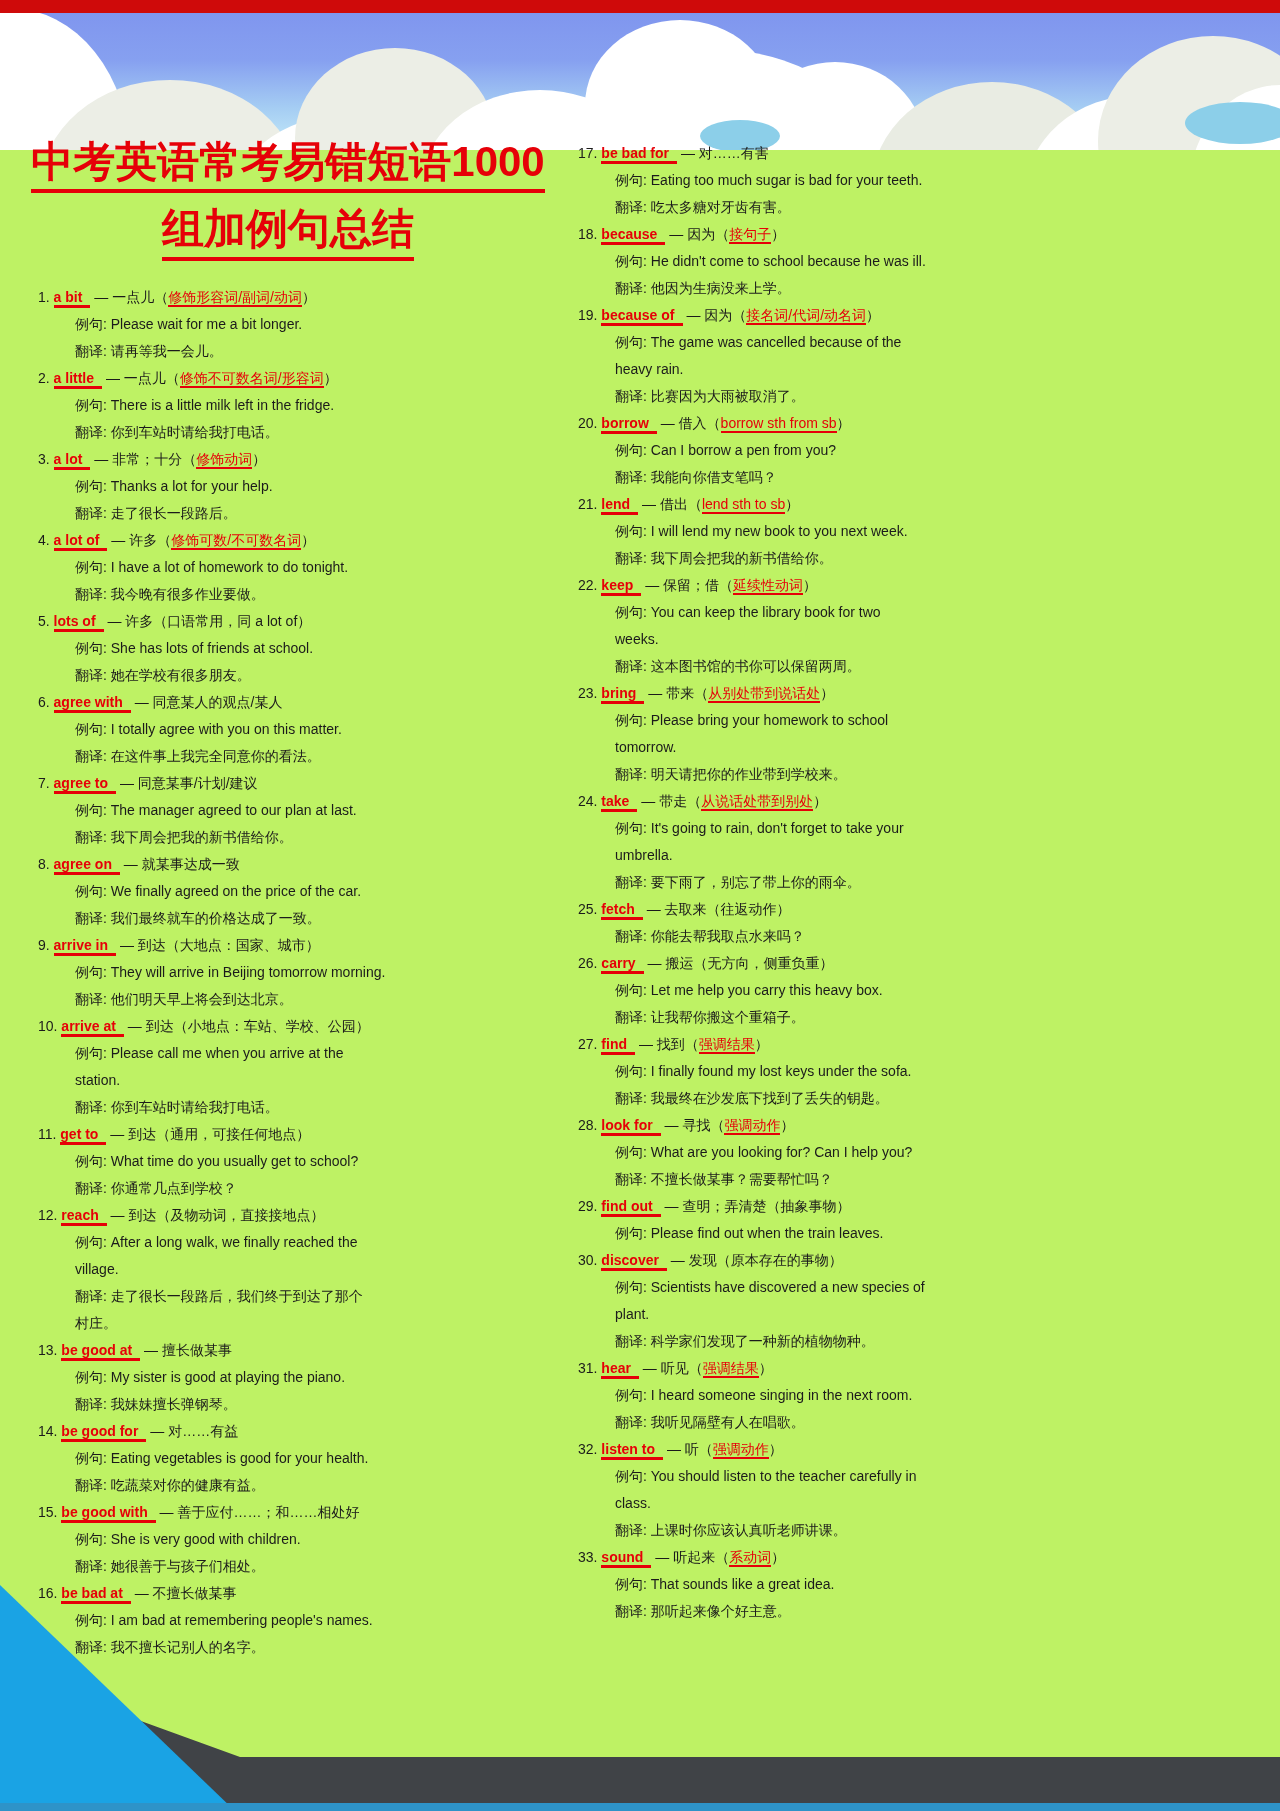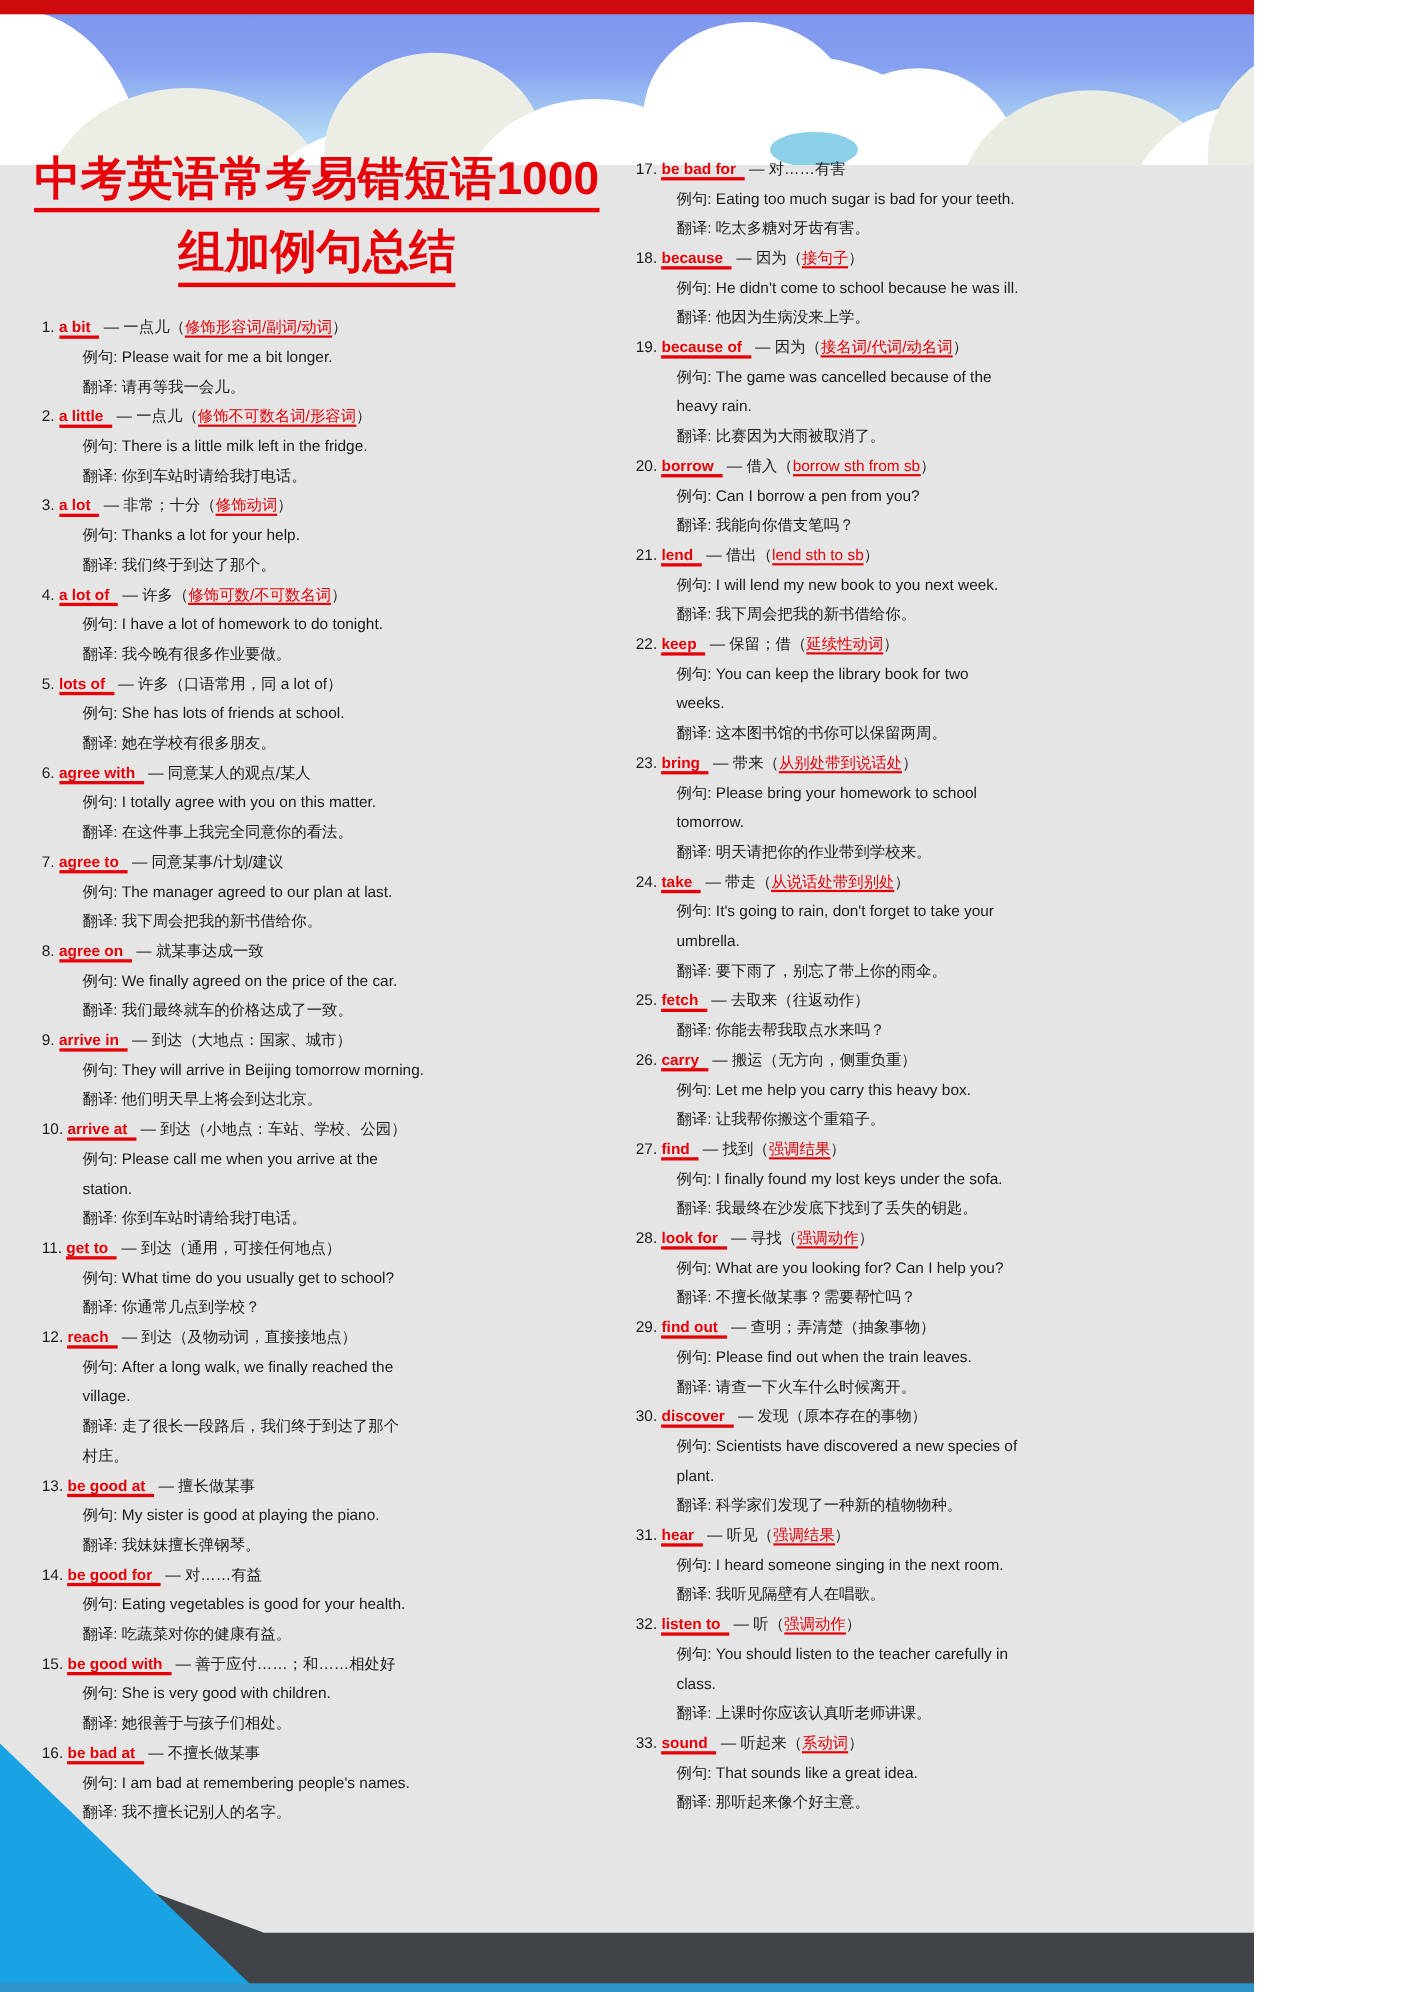--- a/index.html
+++ b/index.html
@@ -1,16 +1,16 @@
 <!DOCTYPE html>
 <html><head>
 <meta charset="utf-8">
 <style>
   html,body{margin:0;padding:0;background:#ffffff;}
-  #page{position:relative;width:1140px;height:1811px;background:#e5e5e5;overflow:hidden;
+  #page{position:relative;width:1280px;height:1811px;background:#bef264;overflow:hidden;
         font-family:"Liberation Sans","DejaVu Sans",sans-serif;color:#1b1b1b;}
   
   .topbar{position:absolute;left:0;top:0;width:1280px;height:13px;background:#cf0a0a;z-index:6;}
   .sky{position:absolute;left:0;top:0;width:1280px;height:150px;overflow:hidden;z-index:1;
        background:linear-gradient(180deg,#7e93ee 0%,#86a0f0 40%,#a5cdf3 72%,#c6ecf9 100%);}
   .cloud{position:absolute;border-radius:50%;}
   
   .title-wrap{position:absolute;left:28px;top:138px;width:520px;text-align:center;z-index:3;}
   .title-line{display:inline-block;font-size:42px;font-weight:bold;color:#e60008;
               border-bottom:4px solid #e60008;padding-bottom:3px;margin-bottom:12px;line-height:1.15;}
@@ -65,21 +65,21 @@
         <div class="sub">翻译: 请再等我一会儿。</div>
       </div>
       <div>
         <div class="head"><span class="num">2. </span><span class="phrase">a little</span><span class="dash"> — </span><span class="knote">一点儿（</span><span class="rnote">修饰不可数名词/形容词</span><span class="knote">）</span></div>
         <div class="sub">例句: There is a little milk left in the fridge.</div>
         <div class="sub">翻译: 你到车站时请给我打电话。</div>
       </div>
       <div>
         <div class="head"><span class="num">3. </span><span class="phrase">a lot</span><span class="dash"> — </span><span class="knote">非常；十分（</span><span class="rnote">修饰动词</span><span class="knote">）</span></div>
         <div class="sub">例句: Thanks a lot for your help.</div>
-        <div class="sub">翻译: 我们终于到达了那个。</div>
+        <div class="sub">翻译: 走了很长一段路后。</div>
       </div>
       <div>
         <div class="head"><span class="num">4. </span><span class="phrase">a lot of</span><span class="dash"> — </span><span class="knote">许多（</span><span class="rnote">修饰可数/不可数名词</span><span class="knote">）</span></div>
         <div class="sub">例句: I have a lot of homework to do tonight.</div>
         <div class="sub">翻译: 我今晚有很多作业要做。</div>
       </div>
       <div>
         <div class="head"><span class="num">5. </span><span class="phrase">lots of</span><span class="dash"> — </span><span class="knote">许多（口语常用，同 a lot of）</span></div>
         <div class="sub">例句: She has lots of friends at school.</div>
         <div class="sub">翻译: 她在学校有很多朋友。</div>
@@ -203,21 +203,20 @@
         <div class="sub">翻译: 我最终在沙发底下找到了丢失的钥匙。</div>
       </div>
       <div>
         <div class="head"><span class="num">28. </span><span class="phrase">look for</span><span class="dash"> — </span><span class="knote">寻找（</span><span class="rnote">强调动作</span><span class="knote">）</span></div>
         <div class="sub">例句: What are you looking for? Can I help you?</div>
         <div class="sub">翻译: 不擅长做某事？需要帮忙吗？</div>
       </div>
       <div>
         <div class="head"><span class="num">29. </span><span class="phrase">find out</span><span class="dash"> — </span><span class="knote">查明；弄清楚（抽象事物）</span></div>
         <div class="sub">例句: Please find out when the train leaves.</div>
-        <div class="sub">翻译: 请查一下火车什么时候离开。</div>
       </div>
       <div>
         <div class="head"><span class="num">30. </span><span class="phrase">discover</span><span class="dash"> — </span><span class="knote">发现（原本存在的事物）</span></div>
         <div class="sub">例句: Scientists have discovered a new species of</div>
         <div class="sub">plant.</div>
         <div class="sub">翻译: 科学家们发现了一种新的植物物种。</div>
       </div>
       <div>
         <div class="head"><span class="num">31. </span><span class="phrase">hear</span><span class="dash"> — </span><span class="knote">听见（</span><span class="rnote">强调结果</span><span class="knote">）</span></div>
         <div class="sub">例句: I heard someone singing in the next room.</div>

